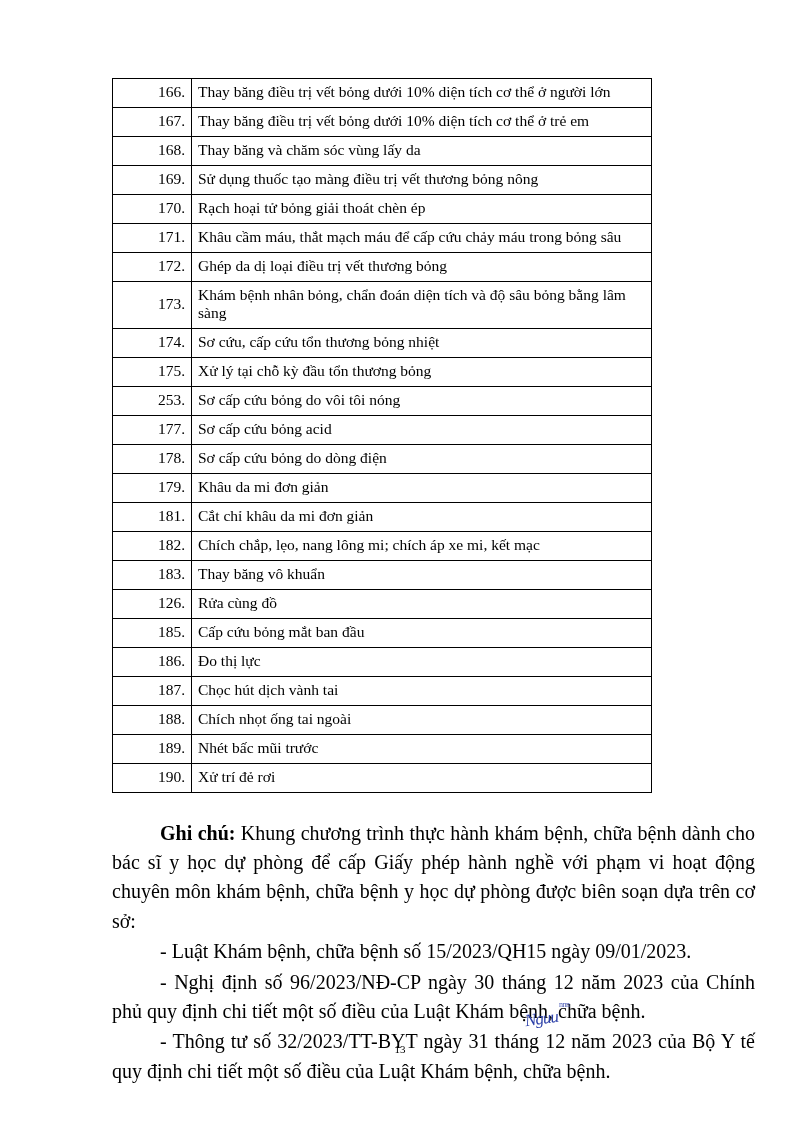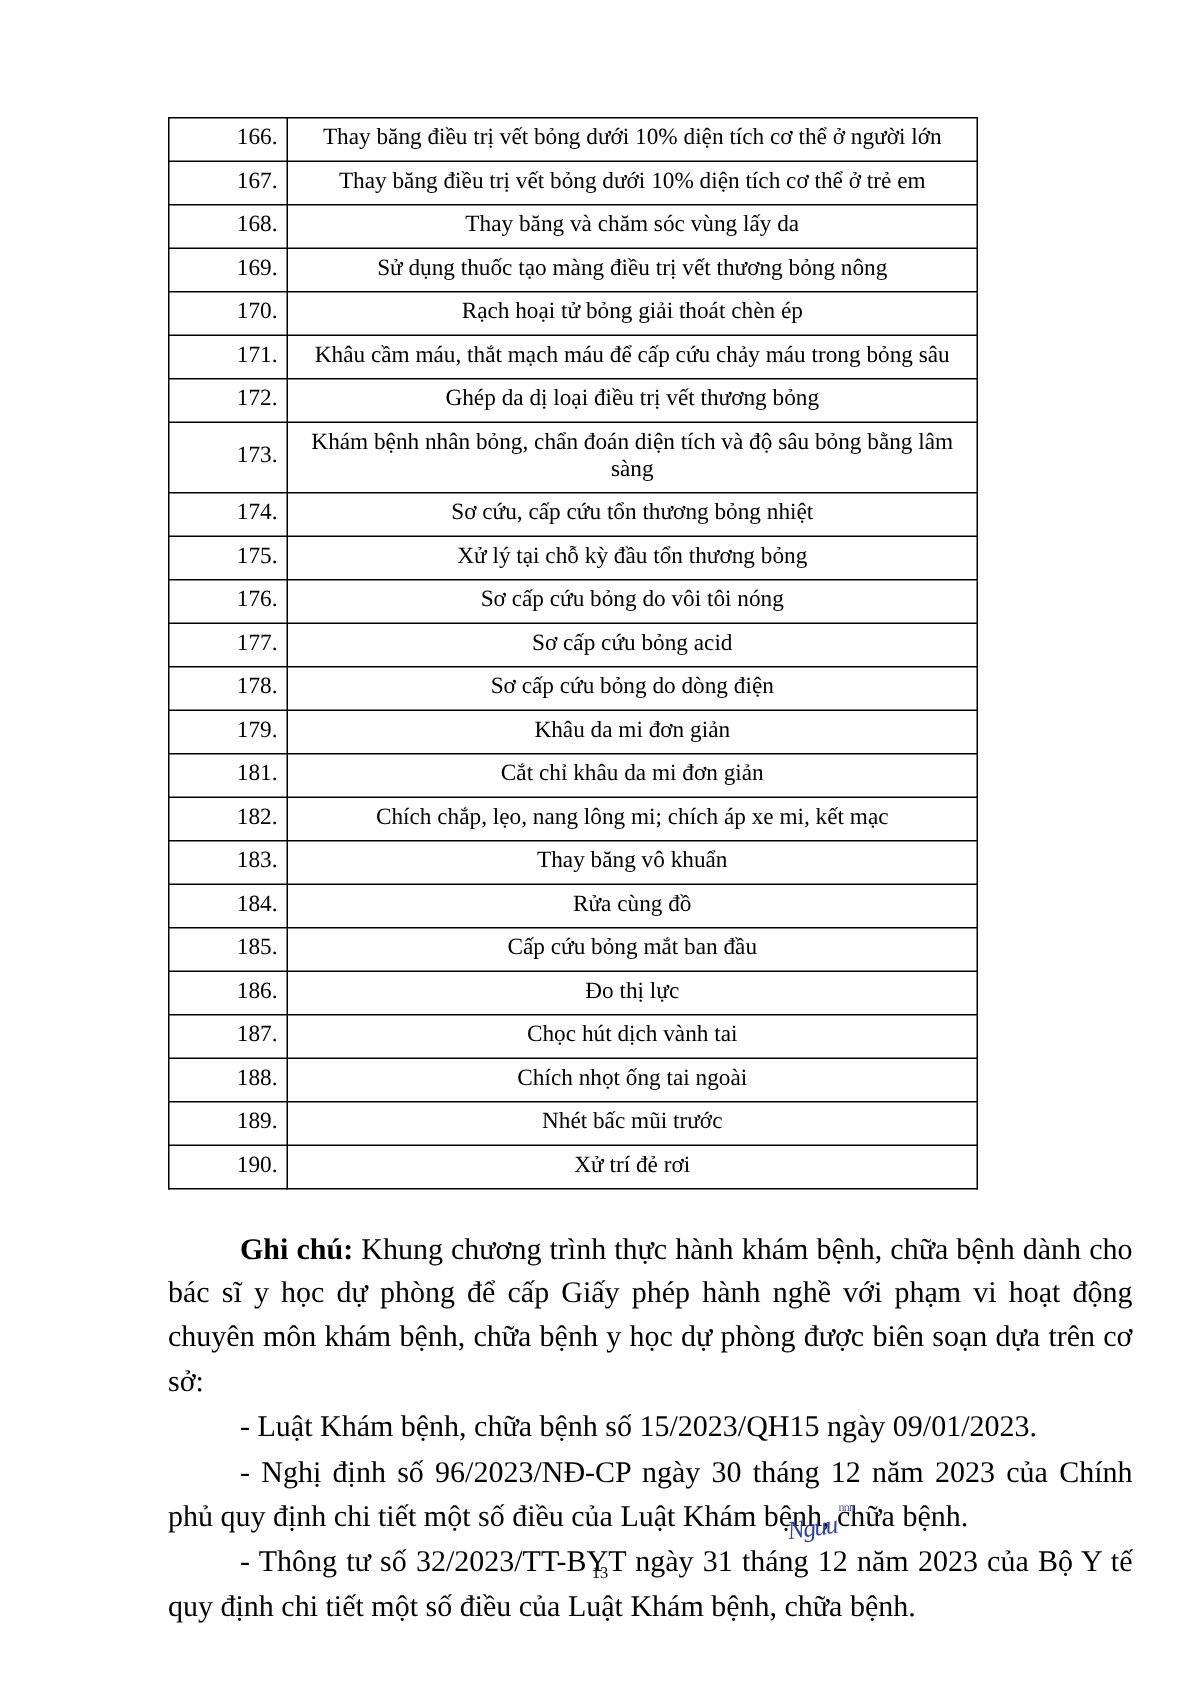--- a/index.html
+++ b/index.html
@@ -35,21 +35,21 @@
     vertical-align: middle;
     height: 19px;
   }
   td.num {
     width: 66px;
     text-align: right;
     padding-right: 12px;
     white-space: nowrap;
   }
   td.name {
-    text-align: center;
+    text-align: left;
     padding-left: 8px;
   }
   .notes {
     margin-top: 26px;
     font-size: 20px;
     line-height: 1.47;
     text-align: justify;
     width: 643px;
   }
   .notes p {
@@ -136,21 +136,21 @@
       </tr>
       <tr>
         <td class="num">174.</td>
         <td class="name">Sơ cứu, cấp cứu tổn thương bỏng nhiệt</td>
       </tr>
       <tr>
         <td class="num">175.</td>
         <td class="name">Xử lý tại chỗ kỳ đầu tổn thương bỏng</td>
       </tr>
       <tr>
-        <td class="num">176.</td>
+        <td class="num">253.</td>
         <td class="name">Sơ cấp cứu bỏng do vôi tôi nóng</td>
       </tr>
       <tr>
         <td class="num">177.</td>
         <td class="name">Sơ cấp cứu bỏng acid</td>
       </tr>
       <tr>
         <td class="num">178.</td>
         <td class="name">Sơ cấp cứu bỏng do dòng điện</td>
       </tr>
@@ -164,21 +164,21 @@
       </tr>
       <tr>
         <td class="num">182.</td>
         <td class="name">Chích chắp, lẹo, nang lông mi; chích áp xe mi, kết mạc</td>
       </tr>
       <tr>
         <td class="num">183.</td>
         <td class="name">Thay băng vô khuẩn</td>
       </tr>
       <tr>
-        <td class="num">184.</td>
+        <td class="num">126.</td>
         <td class="name">Rửa cùng đồ</td>
       </tr>
       <tr>
         <td class="num">185.</td>
         <td class="name">Cấp cứu bỏng mắt ban đầu</td>
       </tr>
       <tr>
         <td class="num">186.</td>
         <td class="name">Đo thị lực</td>
       </tr>

